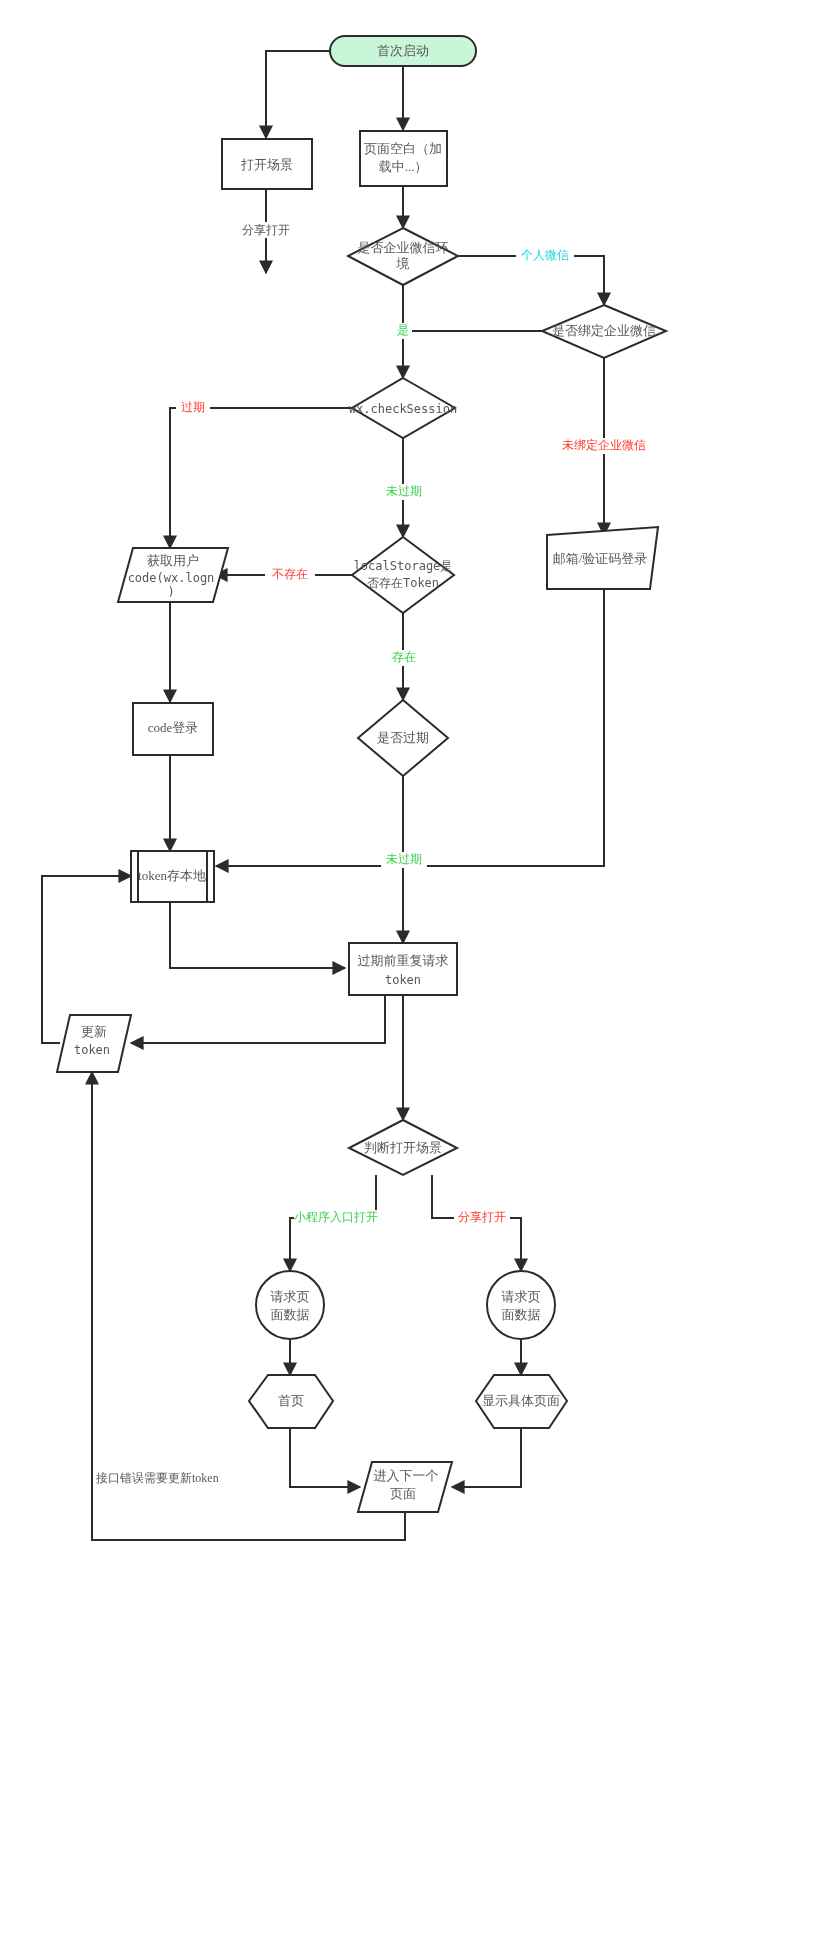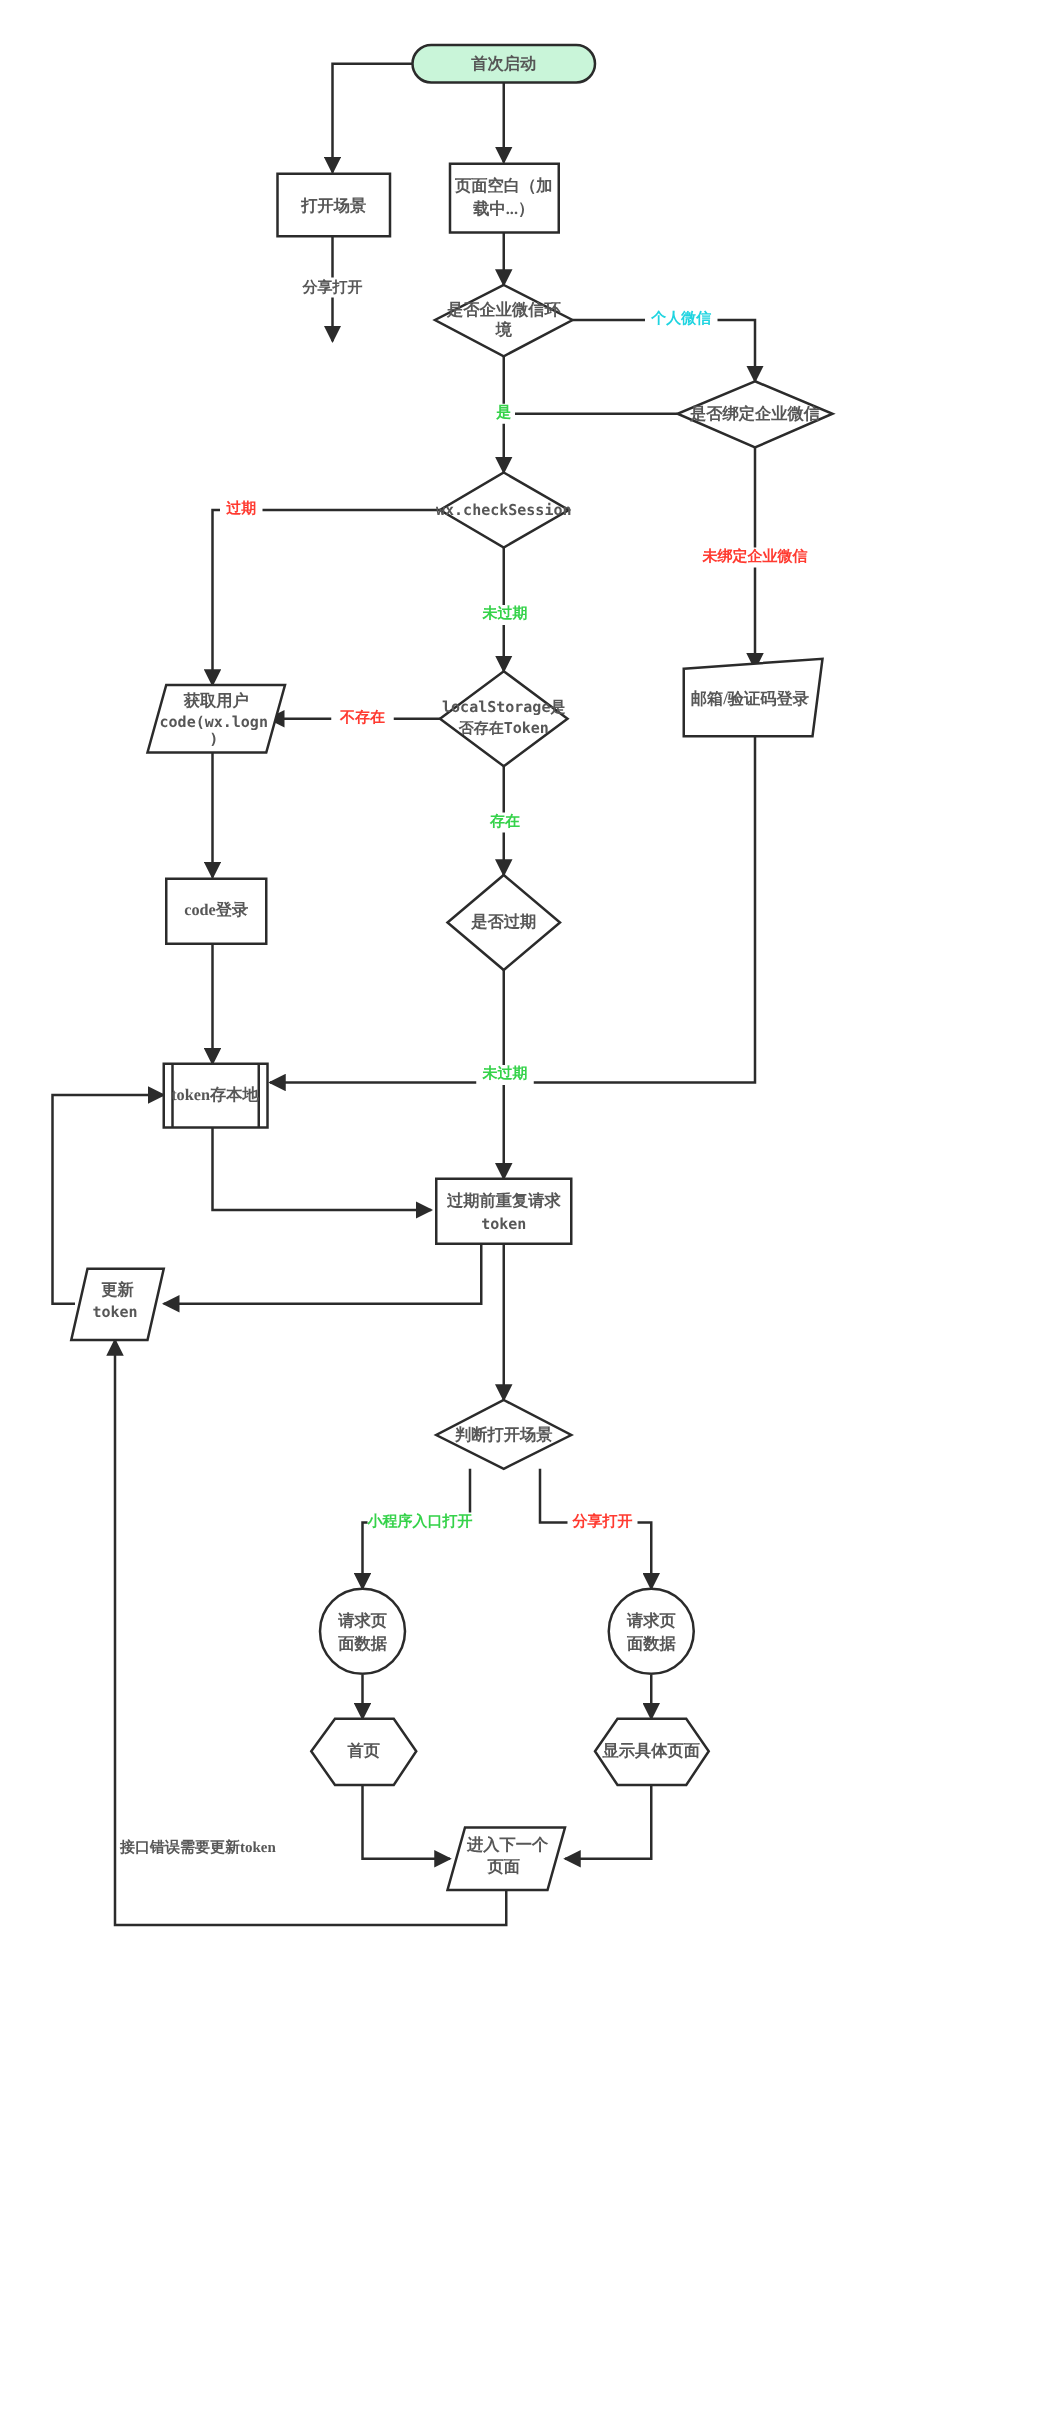--- a/index.html
+++ b/index.html
@@ -10,21 +10,20 @@
   }
   body {
     font-family: "Liberation Serif", "DejaVu Serif", serif;
   }
   #stage {
     position: relative;
     width: 807px;
     height: 1940px;
     background: #ffffff;
     overflow: hidden;
-    font-weight: bold;
   }
   svg#flow {
     position: absolute;
     left: 0;
     top: 0;
     width: 839px;
     height: 1940px;
   }
   .shape {
     fill: #ffffff;

